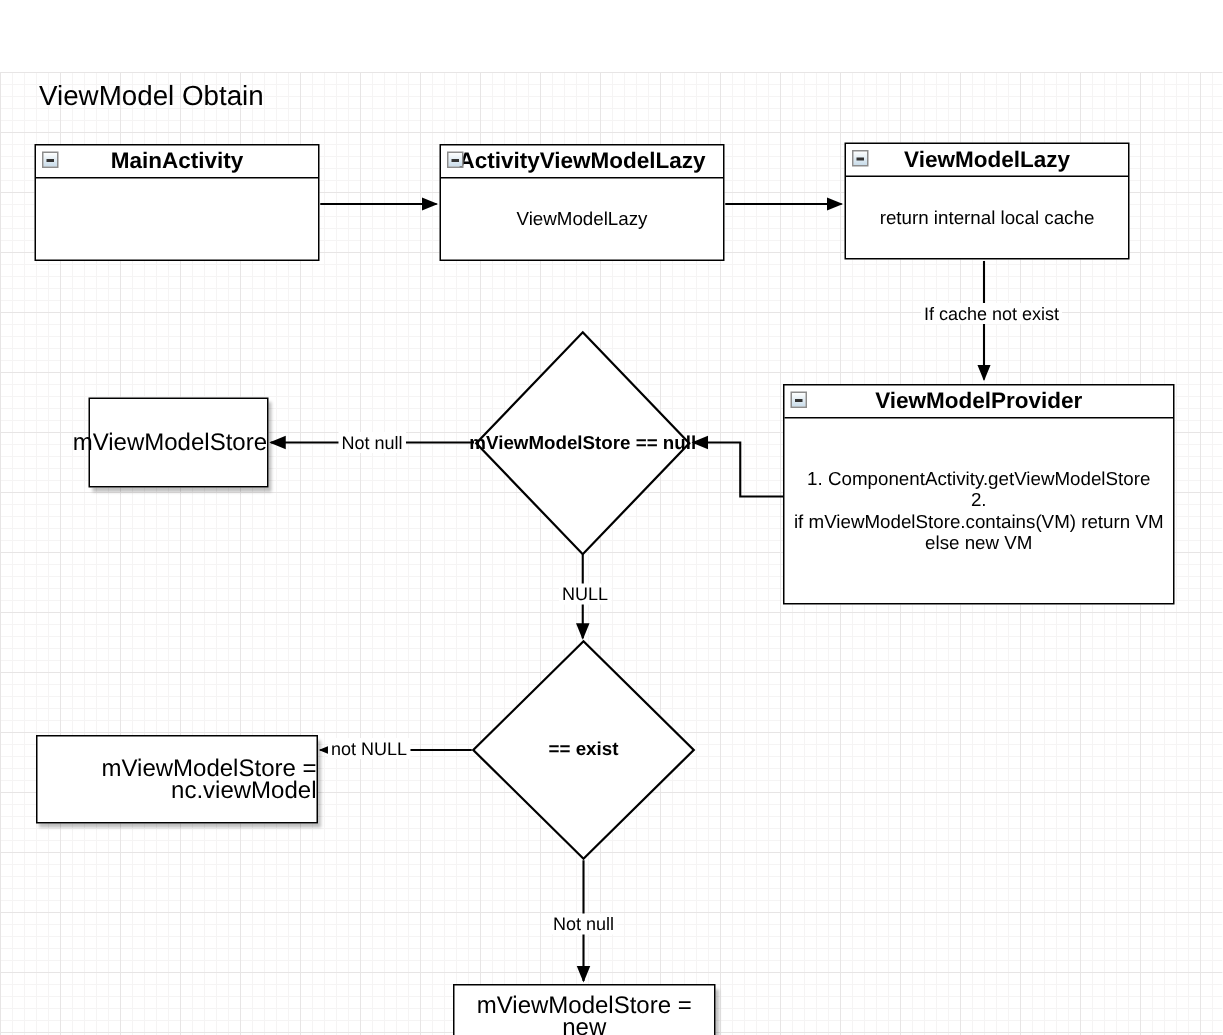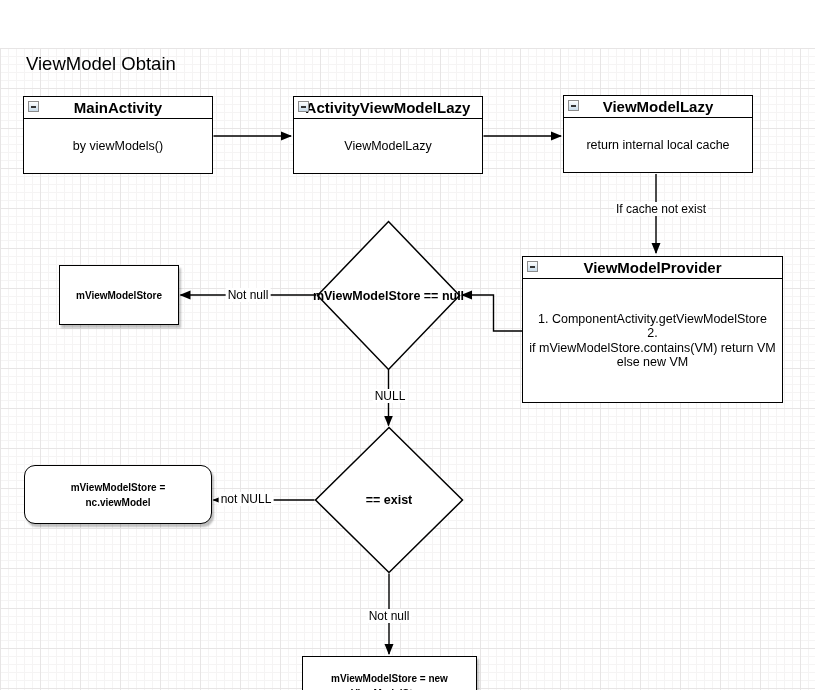--- a/index.html
+++ b/index.html
@@ -38,22 +38,22 @@
   .collapse-icon::after{
     content:"";position:absolute;left:2px;top:4px;width:5px;height:1.5px;
     background:#333;
   }
   .uml-body{
     flex:1;display:flex;flex-direction:column;align-items:center;
     justify-content:center;font-size:12.5px;text-align:center;
     line-height:14.5px;
   }
   .rect-node{
-    display:flex;flex-direction:column;align-items:center;justify-content:center;
-    font-weight:bold;font-size:10px;text-align:center;line-height:15px;
+    display:flex;flex-direction:column;align-items:flex-end;justify-content:center;
+    font-weight:normal;font-size:16px;text-align:center;line-height:15px;
     box-shadow:2px 3px 2px rgba(0,0,0,0.25);
   }
   .diamond-label{
     position:absolute;transform:translate(-50%,-50%);text-align:center;
     font-weight:bold;font-size:12.5px;line-height:15px;white-space:nowrap;
     color:#000;z-index:2;
   }
   .edge-label{
     position:absolute;transform:translate(-50%,-50%);
     background:#ffffff;padding:0 2px;font-size:12px;color:#000;
@@ -85,21 +85,20 @@
     <path d="M389,525.5 L389,606" fill="none" stroke="#000" stroke-width="1.4" marker-end="url(#arrow)"></path>
   </svg>
 
   <div class="title">ViewModel Obtain</div>
 
   <div class="node uml" style="left:23px;top:48px;width:190px;height:78px;">
     <div class="uml-header">
       <span class="collapse-icon"></span>
       <span>MainActivity</span>
     </div>
-    <div class="uml-body">by viewModels()</div>
   </div>
 
   <div class="node uml" style="left:293px;top:48px;width:190px;height:78px;">
     <div class="uml-header">
       <span class="collapse-icon"></span>
       <span>ActivityViewModelLazy</span>
     </div>
     <div class="uml-body">ViewModelLazy</div>
   </div>
 
@@ -121,21 +120,21 @@
       <div>2.</div>
       <div>if mViewModelStore.contains(VM) return VM</div>
       <div>else new VM</div>
     </div>
   </div>
 
   <div class="node rect-node" style="left:59px;top:217px;width:120px;height:60px;">
     <div>mViewModelStore</div>
   </div>
 
-  <div class="node rect-node" style="left:24px;top:417px;width:188px;height:59px;border-radius:11px;">
+  <div class="node rect-node" style="left:24px;top:442px;width:188px;height:59px;">
     <div>mViewModelStore =</div>
     <div>nc.viewModel</div>
   </div>
 
   <div class="node rect-node" style="left:302px;top:608px;width:175px;height:59px;">
     <div>mViewModelStore = new</div>
     <div>ViewModelStore</div>
   </div>
 
   <div class="diamond-label" style="left:388.5px;top:247.5px;">mViewModelStore == null</div>

